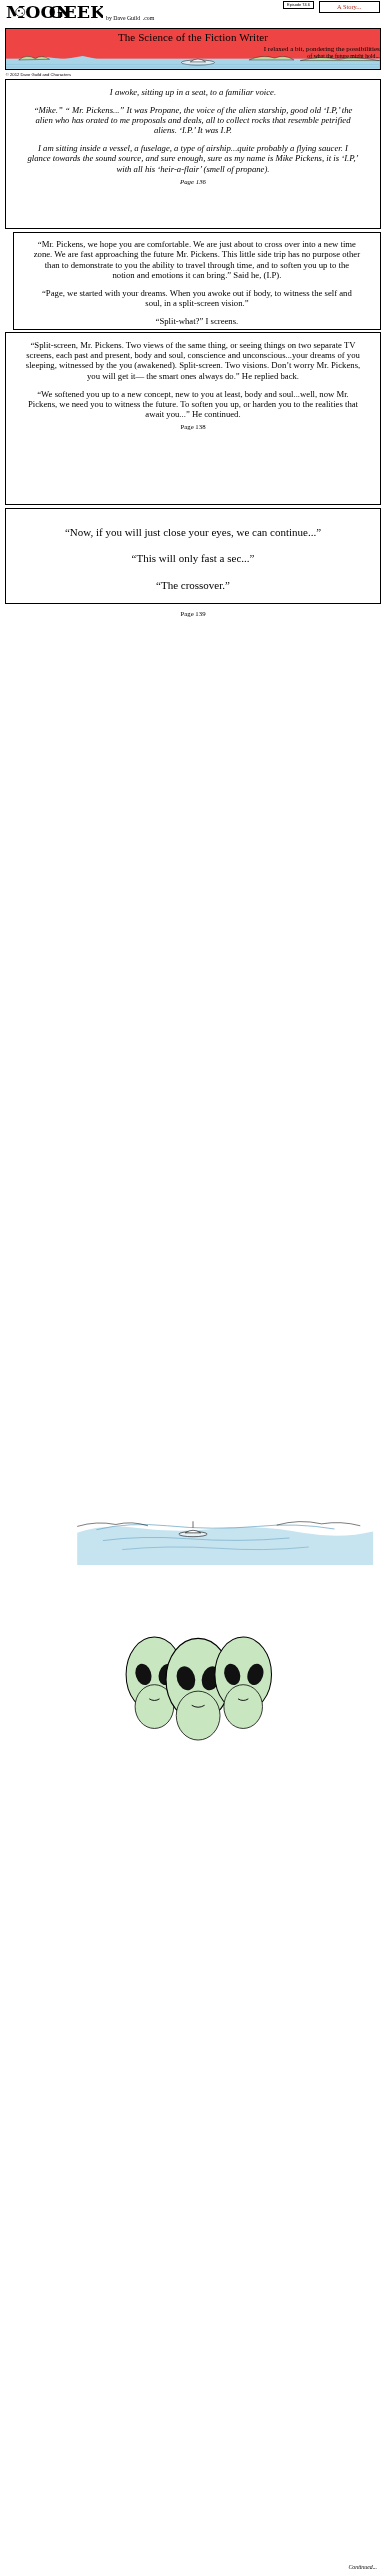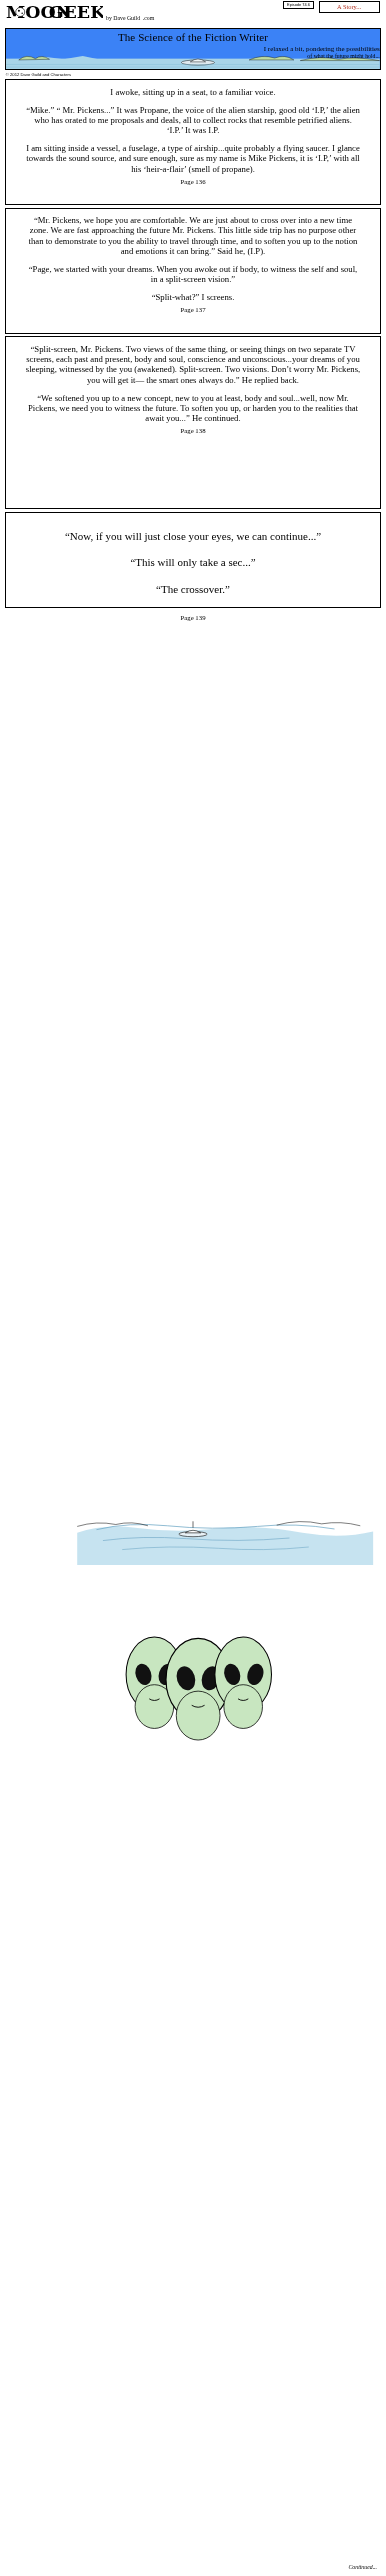--- a/index.html
+++ b/index.html
@@ -75,21 +75,21 @@
     line-height: 1.2;
   }
 
   
   .title-panel {
     margin: 1.3px 5.2px 0 5.2px;
     border: 0.6px solid #000;
     height: 40px;
     position: relative;
     overflow: hidden;
-    background: #3b82f6;
+    background: #ef4444;
   }
   .title-main {
     text-align: center;
     font-family: "Liberation Serif", serif;
     font-size: 11px;
     margin-top: 1.9px;
     letter-spacing: 0.1px;
   }
   .title-sub {
     text-align: right;
@@ -139,22 +139,22 @@
   .panel p:last-of-type {
     margin-bottom: 2.6px;
   }
   .pagenum {
     font-family: "Liberation Serif", serif;
     font-size: 6.8px;
     text-align: center;
     margin: 3.9px 0 3.9px 0;
   }
 
-  .panel-1 { height: 126px; }
-  .panel-2 { height: 126px; }
+  .panel-1 { height: 150px; font-style: italic; }
+  .panel-2 { height: 98px; margin-left: 13px; }
   .panel-3 { height: 173px; }
   .panel-4 { height: 96px; padding-top: 16.7px; }
 
   .panel-4 p {
     font-size: 11px;
     line-height: 1.25;
     margin-bottom: 13px;
   }
   .panel-4 .pagenum {
     margin-top: 16.7px;
@@ -233,21 +233,21 @@
   </div>
 
   <div class="panel panel-3">
     <p>“Split-screen, Mr. Pickens. Two views of the same thing, or seeing things on two separate TV screens, each past and present, body and soul, conscience and unconscious...your dreams of you sleeping, witnessed by the you (awakened). Split-screen. Two visions. Don’t worry Mr. Pickens, you will get it— the smart ones always do.” He replied back.</p>
     <p>“We softened you up to a new concept, new to you at least, body and soul...well, now Mr. Pickens, we need you to witness the future. To soften you up, or harden you to the realities that await you...” He continued.</p>
     <div class="pagenum">Page 138</div>
   </div>
 
   <div class="panel panel-4">
     <p>“Now, if you will just close your eyes, we can continue...”</p>
-    <p>“This will only take a sec...”</p>
+    <p>“This will only fast a sec...”</p>
     <p>“The crossover.”</p>
     <div class="pagenum">Page 139</div>
   </div>
 
   <svg class="art-svg" viewBox="0 0 600 760" preserveAspectRatio="none">
 
     <path d="M120 250 q40 -14 90 -8 q60 8 120 2 q70 -8 140 6 q60 10 110 -2 L580 250 L580 300 L120 300 Z" fill="#a8d4e8" opacity="0.65"></path>
     <path d="M150 245 q50 -12 110 -6 q70 7 140 1 q60 -6 120 4" fill="none" stroke="#6fa8c6" stroke-width="1.2"></path>
     <path d="M160 262 q60 -8 130 -3 q80 6 160 -1" fill="none" stroke="#6fa8c6" stroke-width="1"></path>
     <path d="M190 276 q70 -7 150 -2 q70 5 140 -2" fill="none" stroke="#6fa8c6" stroke-width="0.9"></path>

